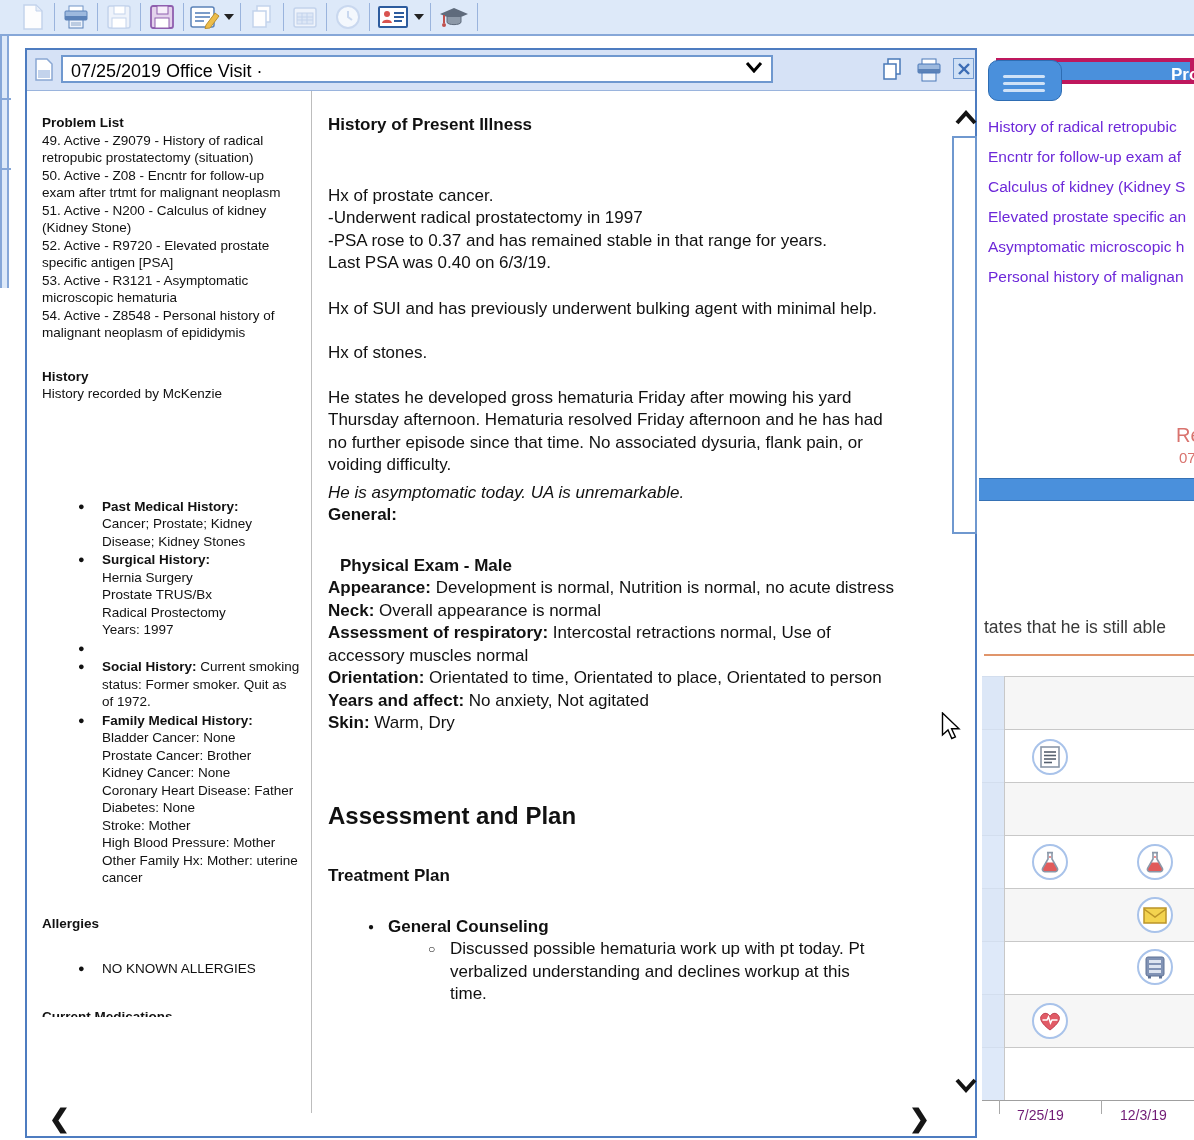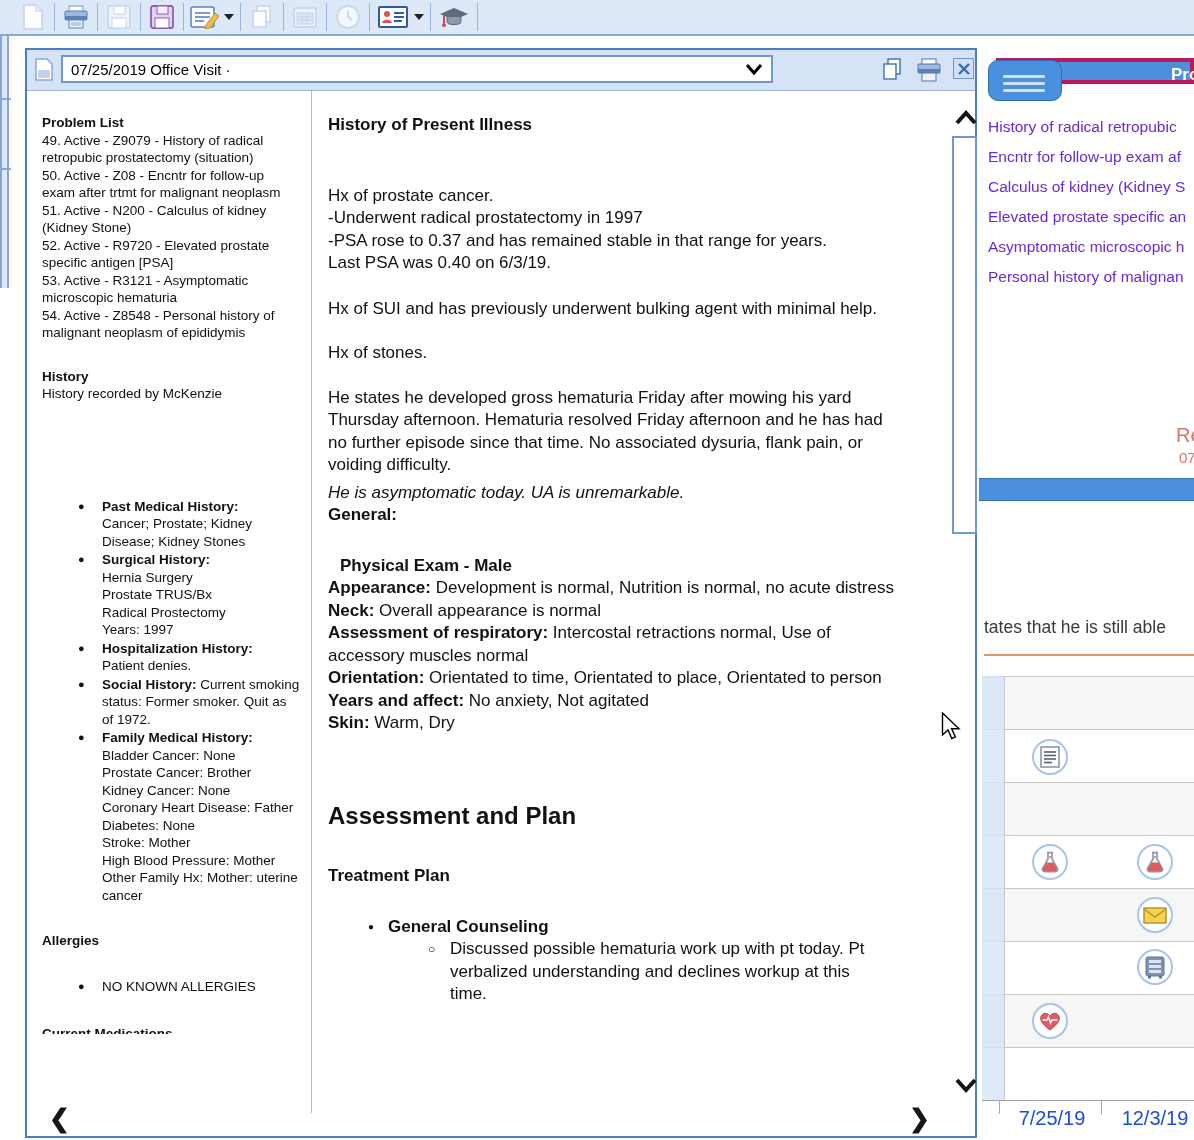--- a/index.html
+++ b/index.html
@@ -16,21 +16,21 @@
 
   #left-strip{position:absolute;left:0;top:36px;width:9px;height:252px;background:#dde9f9;
               border-left:2px solid #86a7d8;border-right:2px solid #86a7d8;box-sizing:border-box;}
   .strip-line{position:absolute;left:0;width:9px;height:2px;background:#86a7d8;}
 
   
   #doc-window{position:absolute;left:25px;top:48px;width:952px;height:1090px;border:2px solid #4d7cc0;
               background:#fff;box-sizing:border-box;}
   #titlebar{position:absolute;left:0;top:0;right:0;height:40px;background:#d6e2f6;border-bottom:1px solid #9ab4dd;}
   #combobox{position:absolute;left:34px;top:5px;width:712px;height:28px;background:#fff;border:2px solid #6f98cf;
-            box-sizing:border-box;display:flex;align-items:center;padding:12px 8px;font-size:15px;color:#000;}
+            box-sizing:border-box;display:flex;align-items:flex-start;padding:4px 8px;font-size:18px;color:#000;}
   #combobox .val{flex:1;white-space:nowrap;overflow:hidden;}
   .tbar-ico{position:absolute;top:7px;width:24px;height:26px;display:flex;align-items:center;justify-content:center;}
   #close-btn{position:absolute;left:926px;top:8px;width:21px;height:21px;background:#cfe0f5;border:1px solid #6f98cf;
              display:flex;align-items:center;justify-content:center;box-sizing:border-box;}
 
   
   #left-col{position:absolute;left:15px;top:64px;width:258px;font-size:13.5px;line-height:17.5px;}
   #left-col .h{font-weight:bold;}
   .preline{white-space:pre-line;}
   .blist{margin-top:95px;}
@@ -72,21 +72,21 @@
   #rp-bluebar{position:absolute;left:979px;top:478px;width:215px;height:23px;background:#4a90dc;border-top:1px solid #3672b5;border-bottom:1px solid #3672b5;box-sizing:border-box;}
   #rp-snippet{position:absolute;left:984px;top:617px;font-size:17.5px;color:#3a3a3a;white-space:nowrap;}
   #rp-orange{position:absolute;left:984px;top:654px;width:210px;height:2px;background:#e0956b;}
   #rp-table{position:absolute;left:982px;top:676px;width:212px;border-bottom:1px solid #9f9f9f;}
   .rp-row{height:53px;box-sizing:border-box;border-top:1px solid #c8c8c8;}
   .rg{background:#f6f6f6;} .rw{background:#fff;}
   #rp-bluecol{position:absolute;left:982px;top:676px;width:22px;height:424px;background:rgba(214,228,248,0.8);border-right:1px solid #c8c8c8;}
   .circ{position:absolute;width:36px;height:36px;border-radius:50%;border:2px solid #a9c3ea;background:#fff;
         box-sizing:border-box;display:flex;align-items:center;justify-content:center;}
   .tick{position:absolute;top:1100px;width:1px;height:14px;background:#a9a9a9;}
-  .dt{position:absolute;top:1107px;width:70px;text-align:center;font-size:20px;color:#1d4ed8;}
+  .dt{position:absolute;top:1107px;width:70px;font-size:14px;color:#701a75;}
 
   #cursor{position:absolute;left:941px;top:712px;}
 </style>
 </head>
 <body>
 
 <div id="screen">
 
   <div id="toolbar">
     <div class="tb-btn">
@@ -253,22 +253,20 @@
         <div class="brow">
           <span class="bul">●</span>
           <span class="btxt preline"><span class="bl">Surgical History:</span><span>
 Hernia Surgery
 Prostate TRUS/Bx
 Radical Prostectomy
 Years: 1997</span></span>
         </div>
         <div class="brow">
           <span class="bul">●</span>
-          <span class="btxt preline"><span class="bl">Hospitalization History:</span><span>
-Patient denies.</span></span>
         </div>
         <div class="brow">
           <span class="bul">●</span>
           <span class="btxt preline"><span class="bl">Social History:</span><span> Current smoking status: Former smoker. Quit as of 1972.</span></span>
         </div>
         <div class="brow">
           <span class="bul">●</span>
           <span class="btxt preline"><span class="bl">Family Medical History:</span><span>
 Bladder Cancer: None
 Prostate Cancer: Brother

